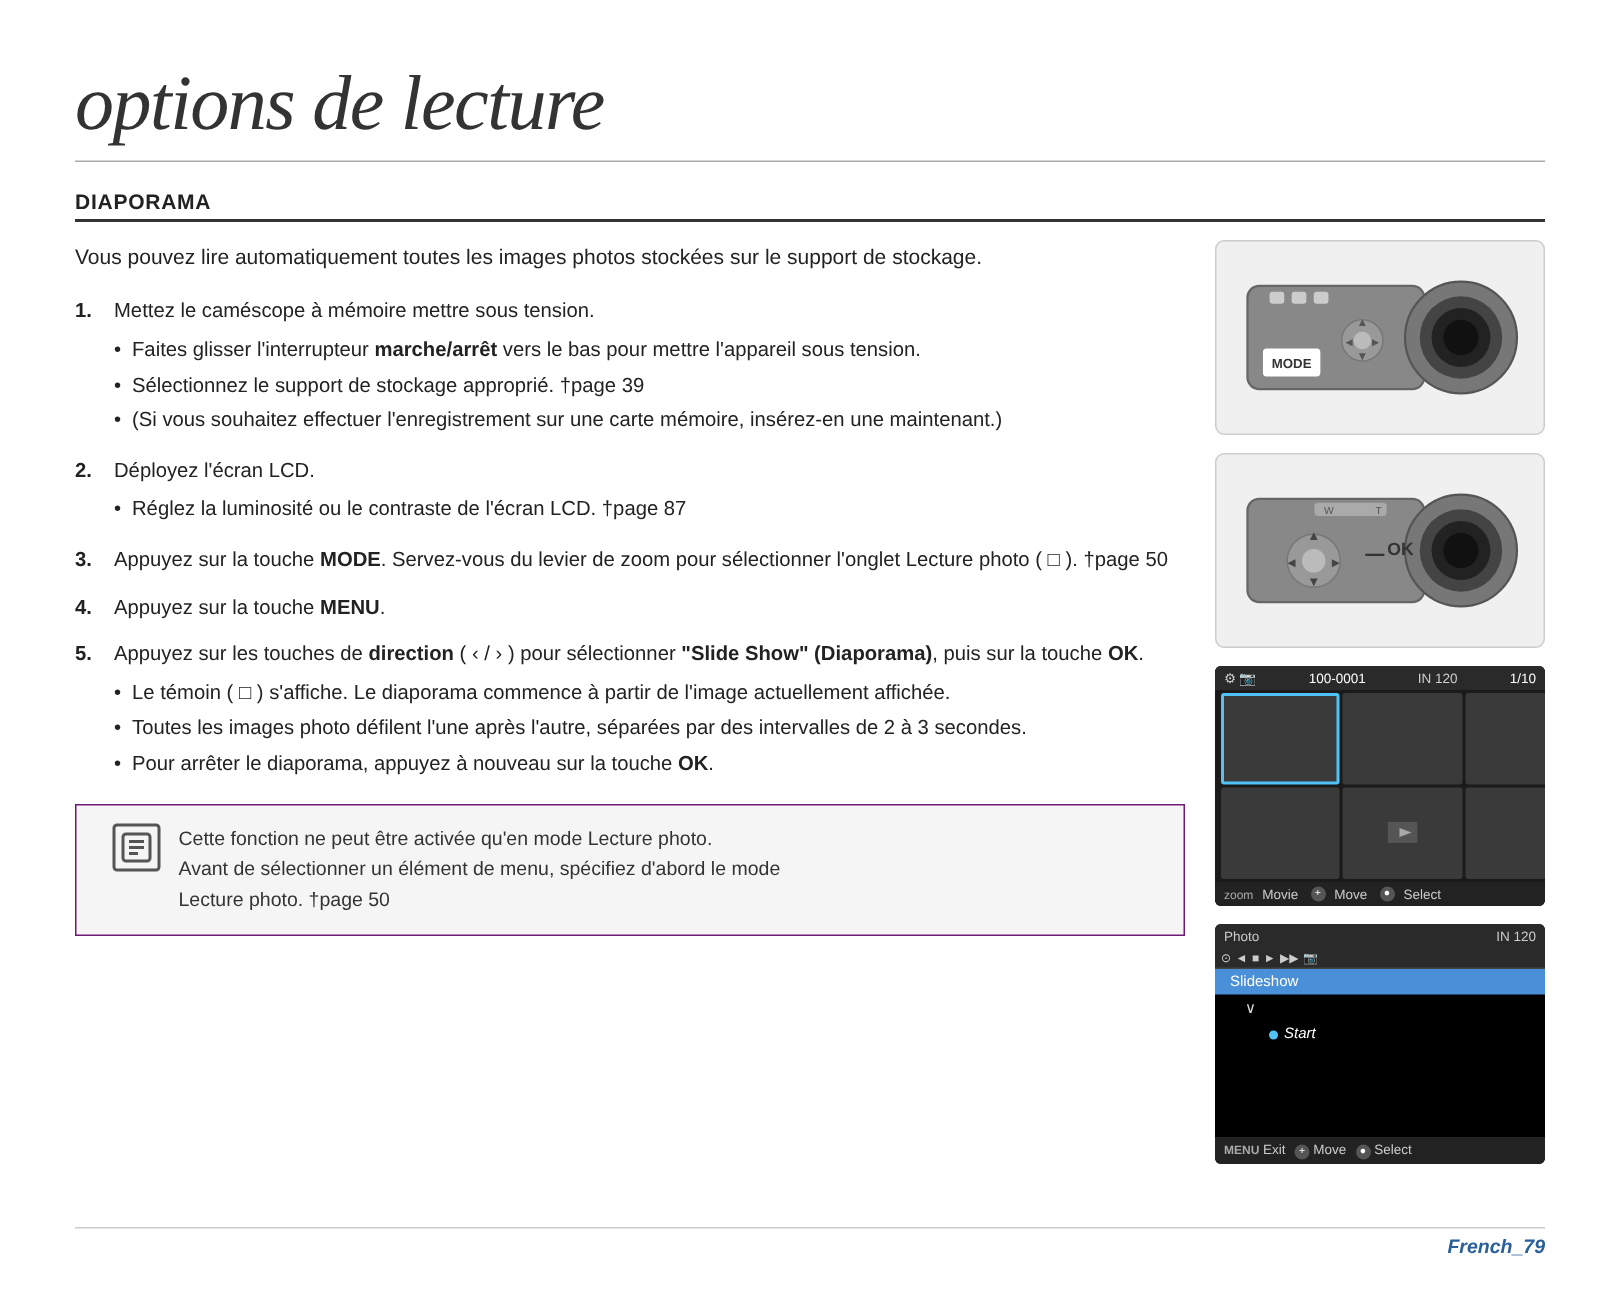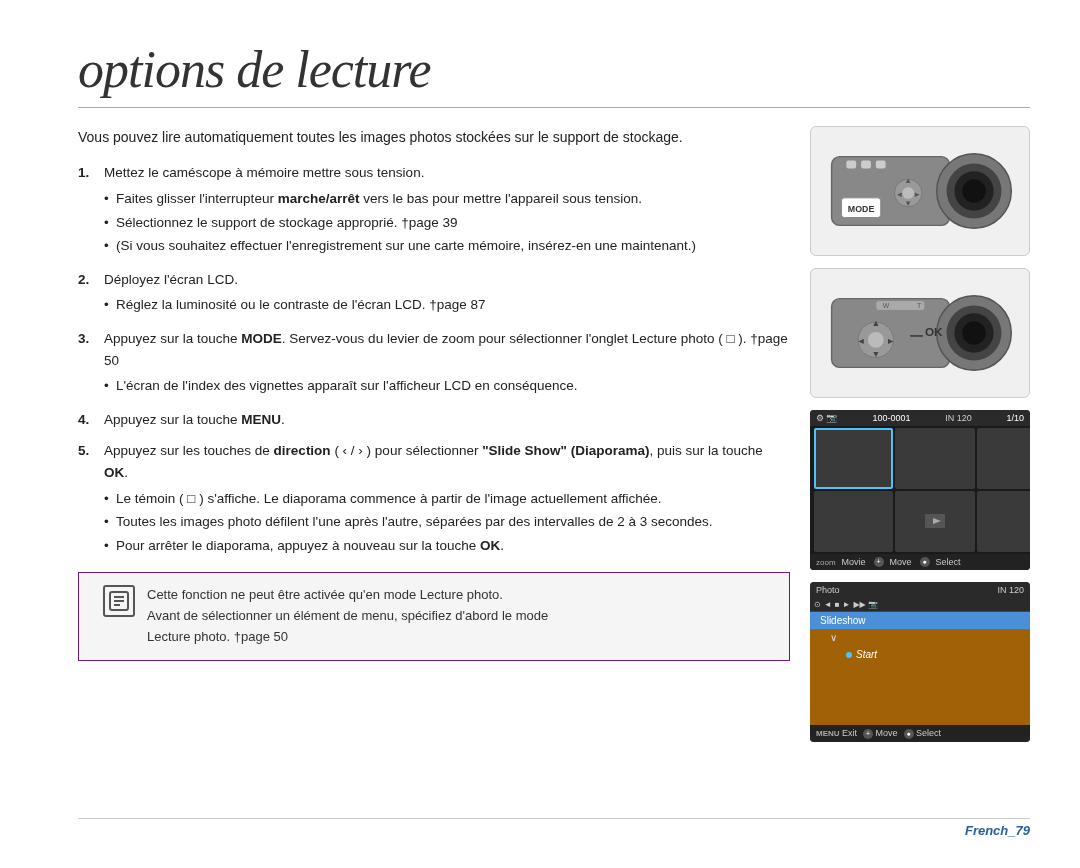--- a/index.html
+++ b/index.html
@@ -12,21 +12,20 @@
       color: #222;
       overflow: hidden;
       position: relative;
     }
 
     .page-container {
       padding: 40px 50px 30px 50px;
       display: flex;
       flex-direction: column;
       height: 100%;
-      margin-left: 28px;
     }
 
     
     .page-title {
       font-size: 52px;
       font-weight: 200;
       color: #333;
       letter-spacing: -1px;
       margin-bottom: 8px;
       font-family: 'Times New Roman', serif;
@@ -265,21 +264,21 @@
     .screen-box-2 {
       height: 160px;
       background: #1a1a1a;
       border-radius: 4px;
       overflow: hidden;
     }
 
     .menu-screen {
       width: 100%;
       height: 100%;
-      background: #a16207;
+      background: #000000;
       display: flex;
       flex-direction: column;
     }
 
     .menu-top-bar {
       display: flex;
       justify-content: space-between;
       padding: 3px 6px;
       background: #2a2a2a;
       font-size: 9px;
@@ -356,20 +355,21 @@
     }
   </style>
 </head>
 <body>
 
 <div class="page-container">
 
   <div class="page-title">options de lecture</div>
   <hr class="title-underline">
 
+  <div class="section-header">DIAPORAMA</div>
 
   <div class="content-area">
 
     <div class="left-col">
 
       <p class="intro-text">Vous pouvez lire automatiquement toutes les images photos stockées sur le support de stockage.</p>
 
       <ol class="steps-list">
 
         <li>
@@ -391,23 +391,20 @@
             <ul class="sub-list">
               <li>Réglez la luminosité ou le contraste de l'écran LCD. †page 87</li>
             </ul>
           </div>
         </li>
 
         <li>
           <span class="step-num">3.</span>
           <div class="step-content">
             <span>Appuyez sur la touche <b>MODE</b>. Servez-vous du levier de zoom pour sélectionner l'onglet Lecture photo ( □ ). †page 50</span>
-            <ul class="sub-list">
-              <li>L'écran de l'index des vignettes apparaît sur l'afficheur LCD en conséquence.</li>
-            </ul>
           </div>
         </li>
 
         <li>
           <span class="step-num">4.</span>
           <div class="step-content">
             <span>Appuyez sur la touche <b>MENU</b>.</span>
           </div>
         </li>
 

